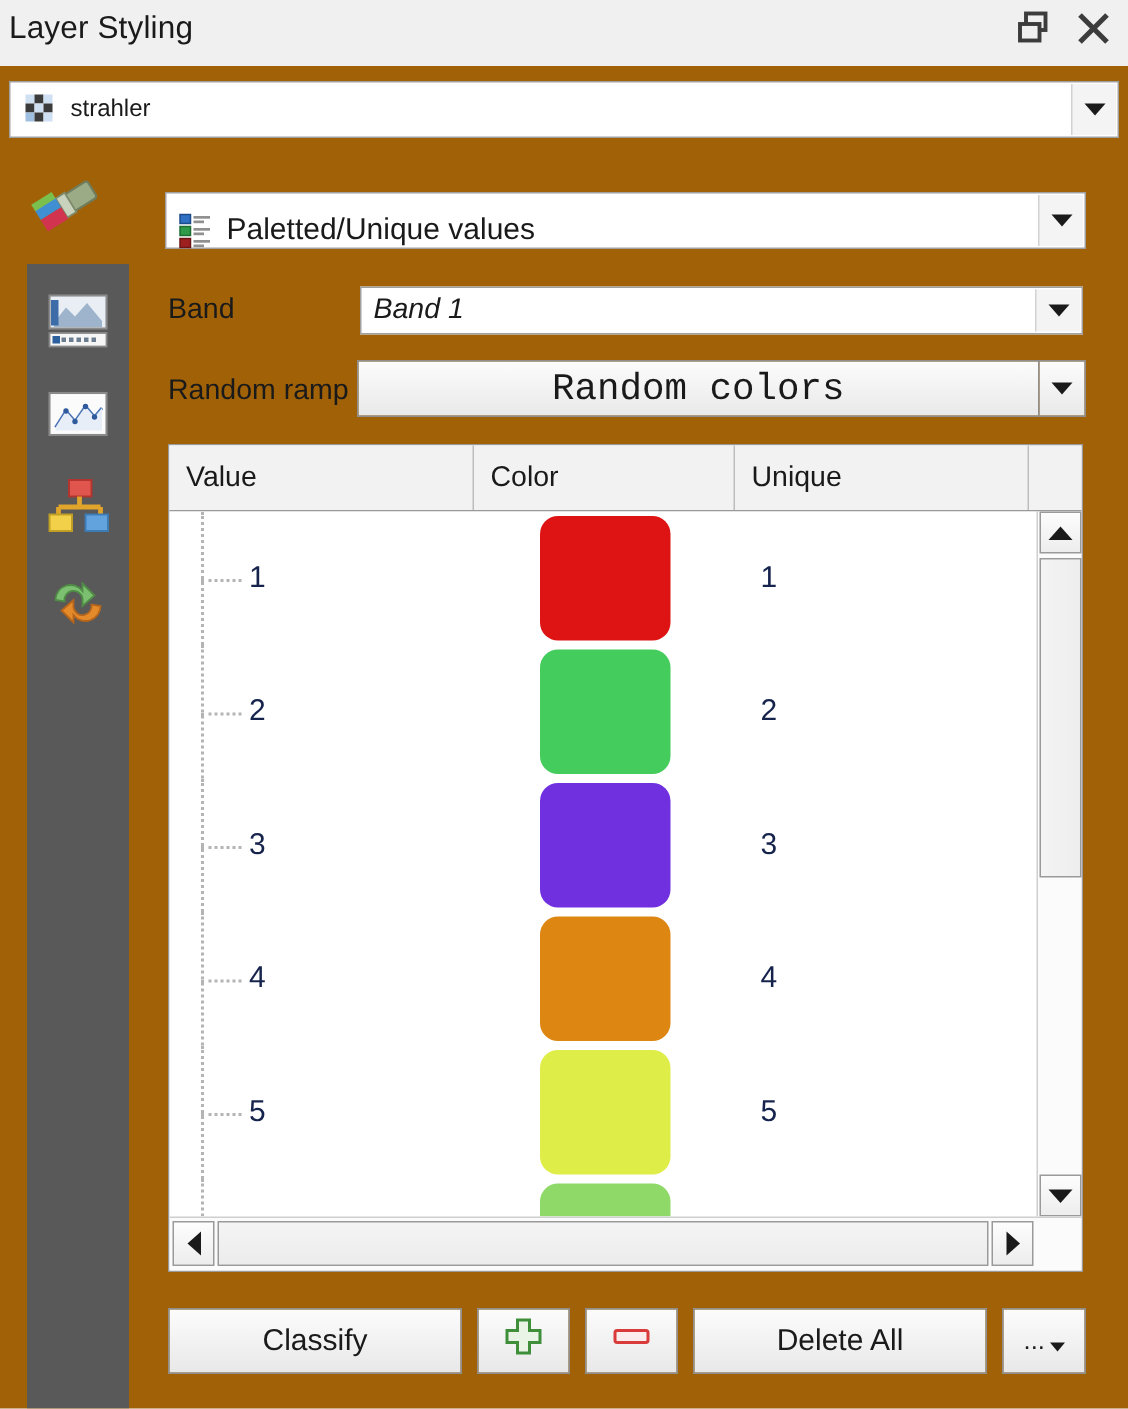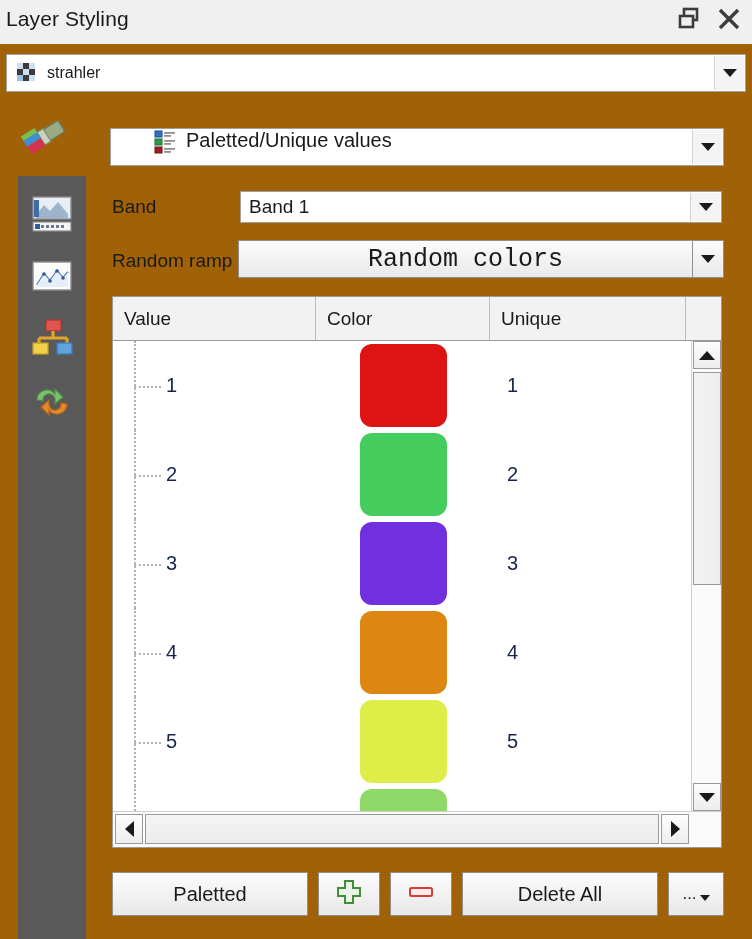--- a/index.html
+++ b/index.html
@@ -67,37 +67,37 @@
   }
   #brush-btn {
     position: absolute; left: 14px; top: 112px; width: 58px; height: 52px;
     display: flex; align-items: center; justify-content: center;
     cursor: pointer;
   }
 
   #renderer-combo {
     position: absolute; left: 110px; top: 128px; width: 614px; height: 38px;
     background: #ffffff; border: 1px solid #a0a0a0;
-    display: flex; align-items: flex-start; padding-left: 35px;
+    display: flex; align-items: flex-end;
   }
   #renderer-icon { margin-left: 8px; width: 22px; height: 24px; flex: 0 0 auto; }
   #renderer-label { margin-left: 10px; font-size: 20px; color: #1a1a1a; }
 
   .row-label {
     position: absolute; font-size: 19px; color: #1a1a1a;
   }
   #band-label { left: 112px; top: 196px; }
   #ramp-label { left: 112px; top: 250px; }
 
   #band-combo {
     position: absolute; left: 240px; top: 191px; width: 482px; height: 32px;
     background: #ffffff; border: 1px solid #a0a0a0;
     display: flex; align-items: center;
   }
-  #band-value { margin-left: 8px; font-size: 19px; color: #1a1a1a; }
+  #band-value { margin-left: 8px; font-size: 19px; color: #1a1a1a; font-style: italic; }
 
   #ramp-combo {
     position: absolute; left: 238px; top: 240px; width: 486px; height: 38px;
     display: flex; align-items: stretch;
   }
   #ramp-main {
     flex: 1 1 auto;
     background: linear-gradient(#fcfcfc, #e9e9e9);
     border: 1px solid #8f8f8f;
     border-right: none;
@@ -510,21 +510,21 @@
           <span class="tri-left-s"></span>
         </div>
       <div id="hs-thumb"></div>
       <div class="hs-btn" id="hs-right">
           <span class="tri-right-s"></span>
         </div>
     </div>
   </div>
 
   <div id="btnbar">
-    <div class="btn" id="btn-classify">Paletted</div>
+    <div class="btn" id="btn-classify">Classify</div>
 
     <div class="btn" id="btn-add">
       <span>
         <svg width="28" height="28" viewBox="0 0 28 28">
           <path d="M10 3 H18 V10 H25 V18 H18 V25 H10 V18 H3 V10 H10 Z" fill="#e9f4e6" stroke="#3f8f3a" stroke-width="2"></path>
         </svg>
       </span>
     </div>
 
     <div class="btn" id="btn-remove">

